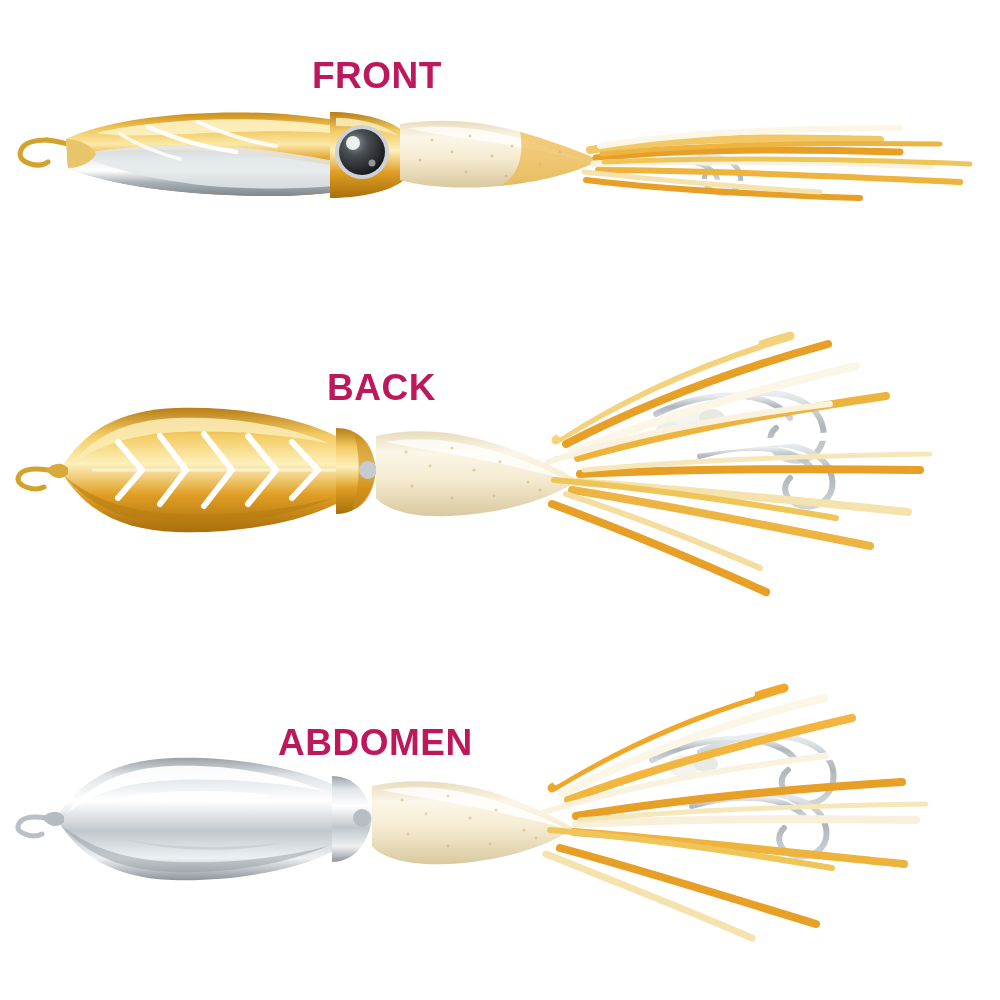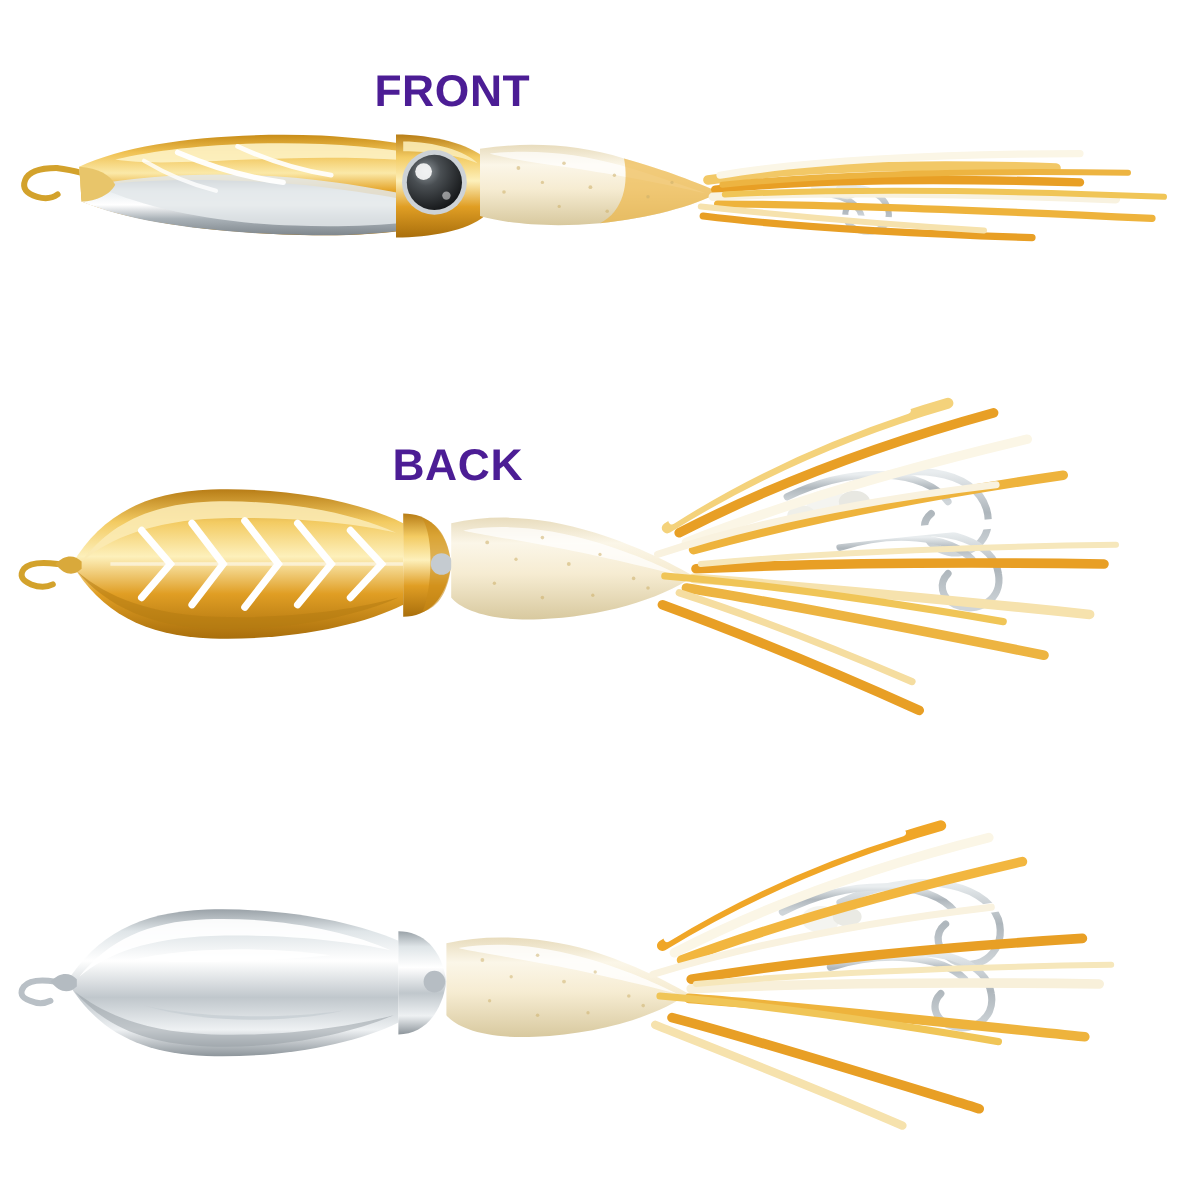--- a/index.html
+++ b/index.html
@@ -13,21 +13,21 @@
   .stage{position:absolute;inset:0;}
 
   .panel{position:absolute;left:0;width:1000px;}
   #panel-front{top:0;height:300px;}
   #panel-back{top:300px;height:340px;}
   #panel-abdomen{top:640px;height:360px;}
 
   .label{
     position:absolute;
     font-weight:bold;
-    color:#4c1d95;
+    color:#be185d;
     letter-spacing:0.5px;
     white-space:nowrap;
     font-family:"Liberation Sans", sans-serif;
   }
   #label-front{left:312px;top:55px;font-size:37px;}
   #label-back{left:327px;top:367px;font-size:37px;}
   #label-abdomen{left:278px;top:722px;font-size:37px;}
 
   svg.art{position:absolute;left:0;top:0;width:1000px;height:1000px;pointer-events:none;}
 </style>
@@ -314,14 +314,15 @@
         <path d="M544 812 C616 790, 708 770, 826 756" stroke="#f9f2df" stroke-width="6"></path>
         <path d="M550 830 C622 836, 714 848, 832 868" stroke="#f0c557" stroke-width="6"></path>
         <path d="M556 782 C612 748, 680 716, 752 694" stroke="#ffffff" stroke-width="6"></path>
         <path d="M580 820 C666 812, 786 806, 926 804" stroke="#f6e7bb" stroke-width="5"></path>
       </g>
     </g>
   </svg>
 
   <div class="label" id="label-front">FRONT</div>
   <div class="label" id="label-back">BACK</div>
+  <div class="label" id="label-abdomen">ABDOMEN</div>
 
 </div>
 
 </body></html>

